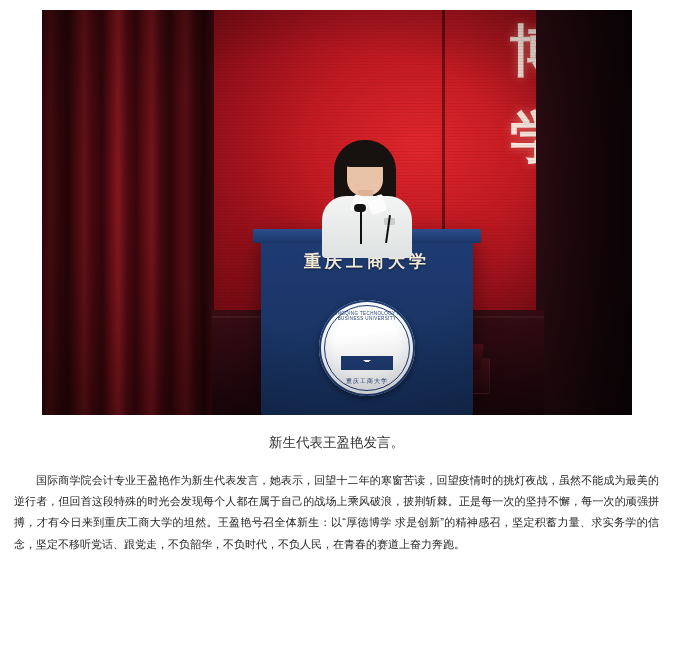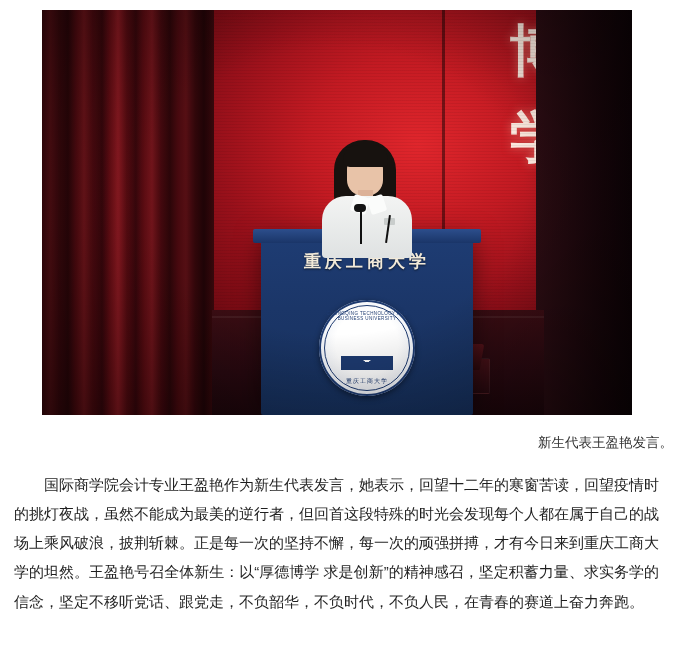--- a/index.html
+++ b/index.html
@@ -261,31 +261,31 @@
 
   .vignette {
     position: absolute; inset: 0;
     background: radial-gradient(ellipse at 50% 45%, rgba(0,0,0,0) 45%, rgba(0,0,0,.45) 100%);
     pointer-events: none;
   }
 
   
   .caption {
     margin: 6px 0 0 0;
-    text-align: right;
+    text-align: center;
     font-size: 13.5px;
     color: #333333;
     font-family: "Liberation Sans", "DejaVu Sans", sans-serif;
     line-height: 1.6;
   }
   .body-wrap {
     padding: 16px 14px 0 14px;
   }
   .body-text {
-    font-size: 15px;
+    font-size: 11px;
     line-height: 1.95;
     color: #1f1f1f;
     text-align: justify;
     text-indent: 2em;
     font-family: "Liberation Sans", "DejaVu Sans", sans-serif;
     margin: 0;
   }
 </style>
 </head>
 <body>

